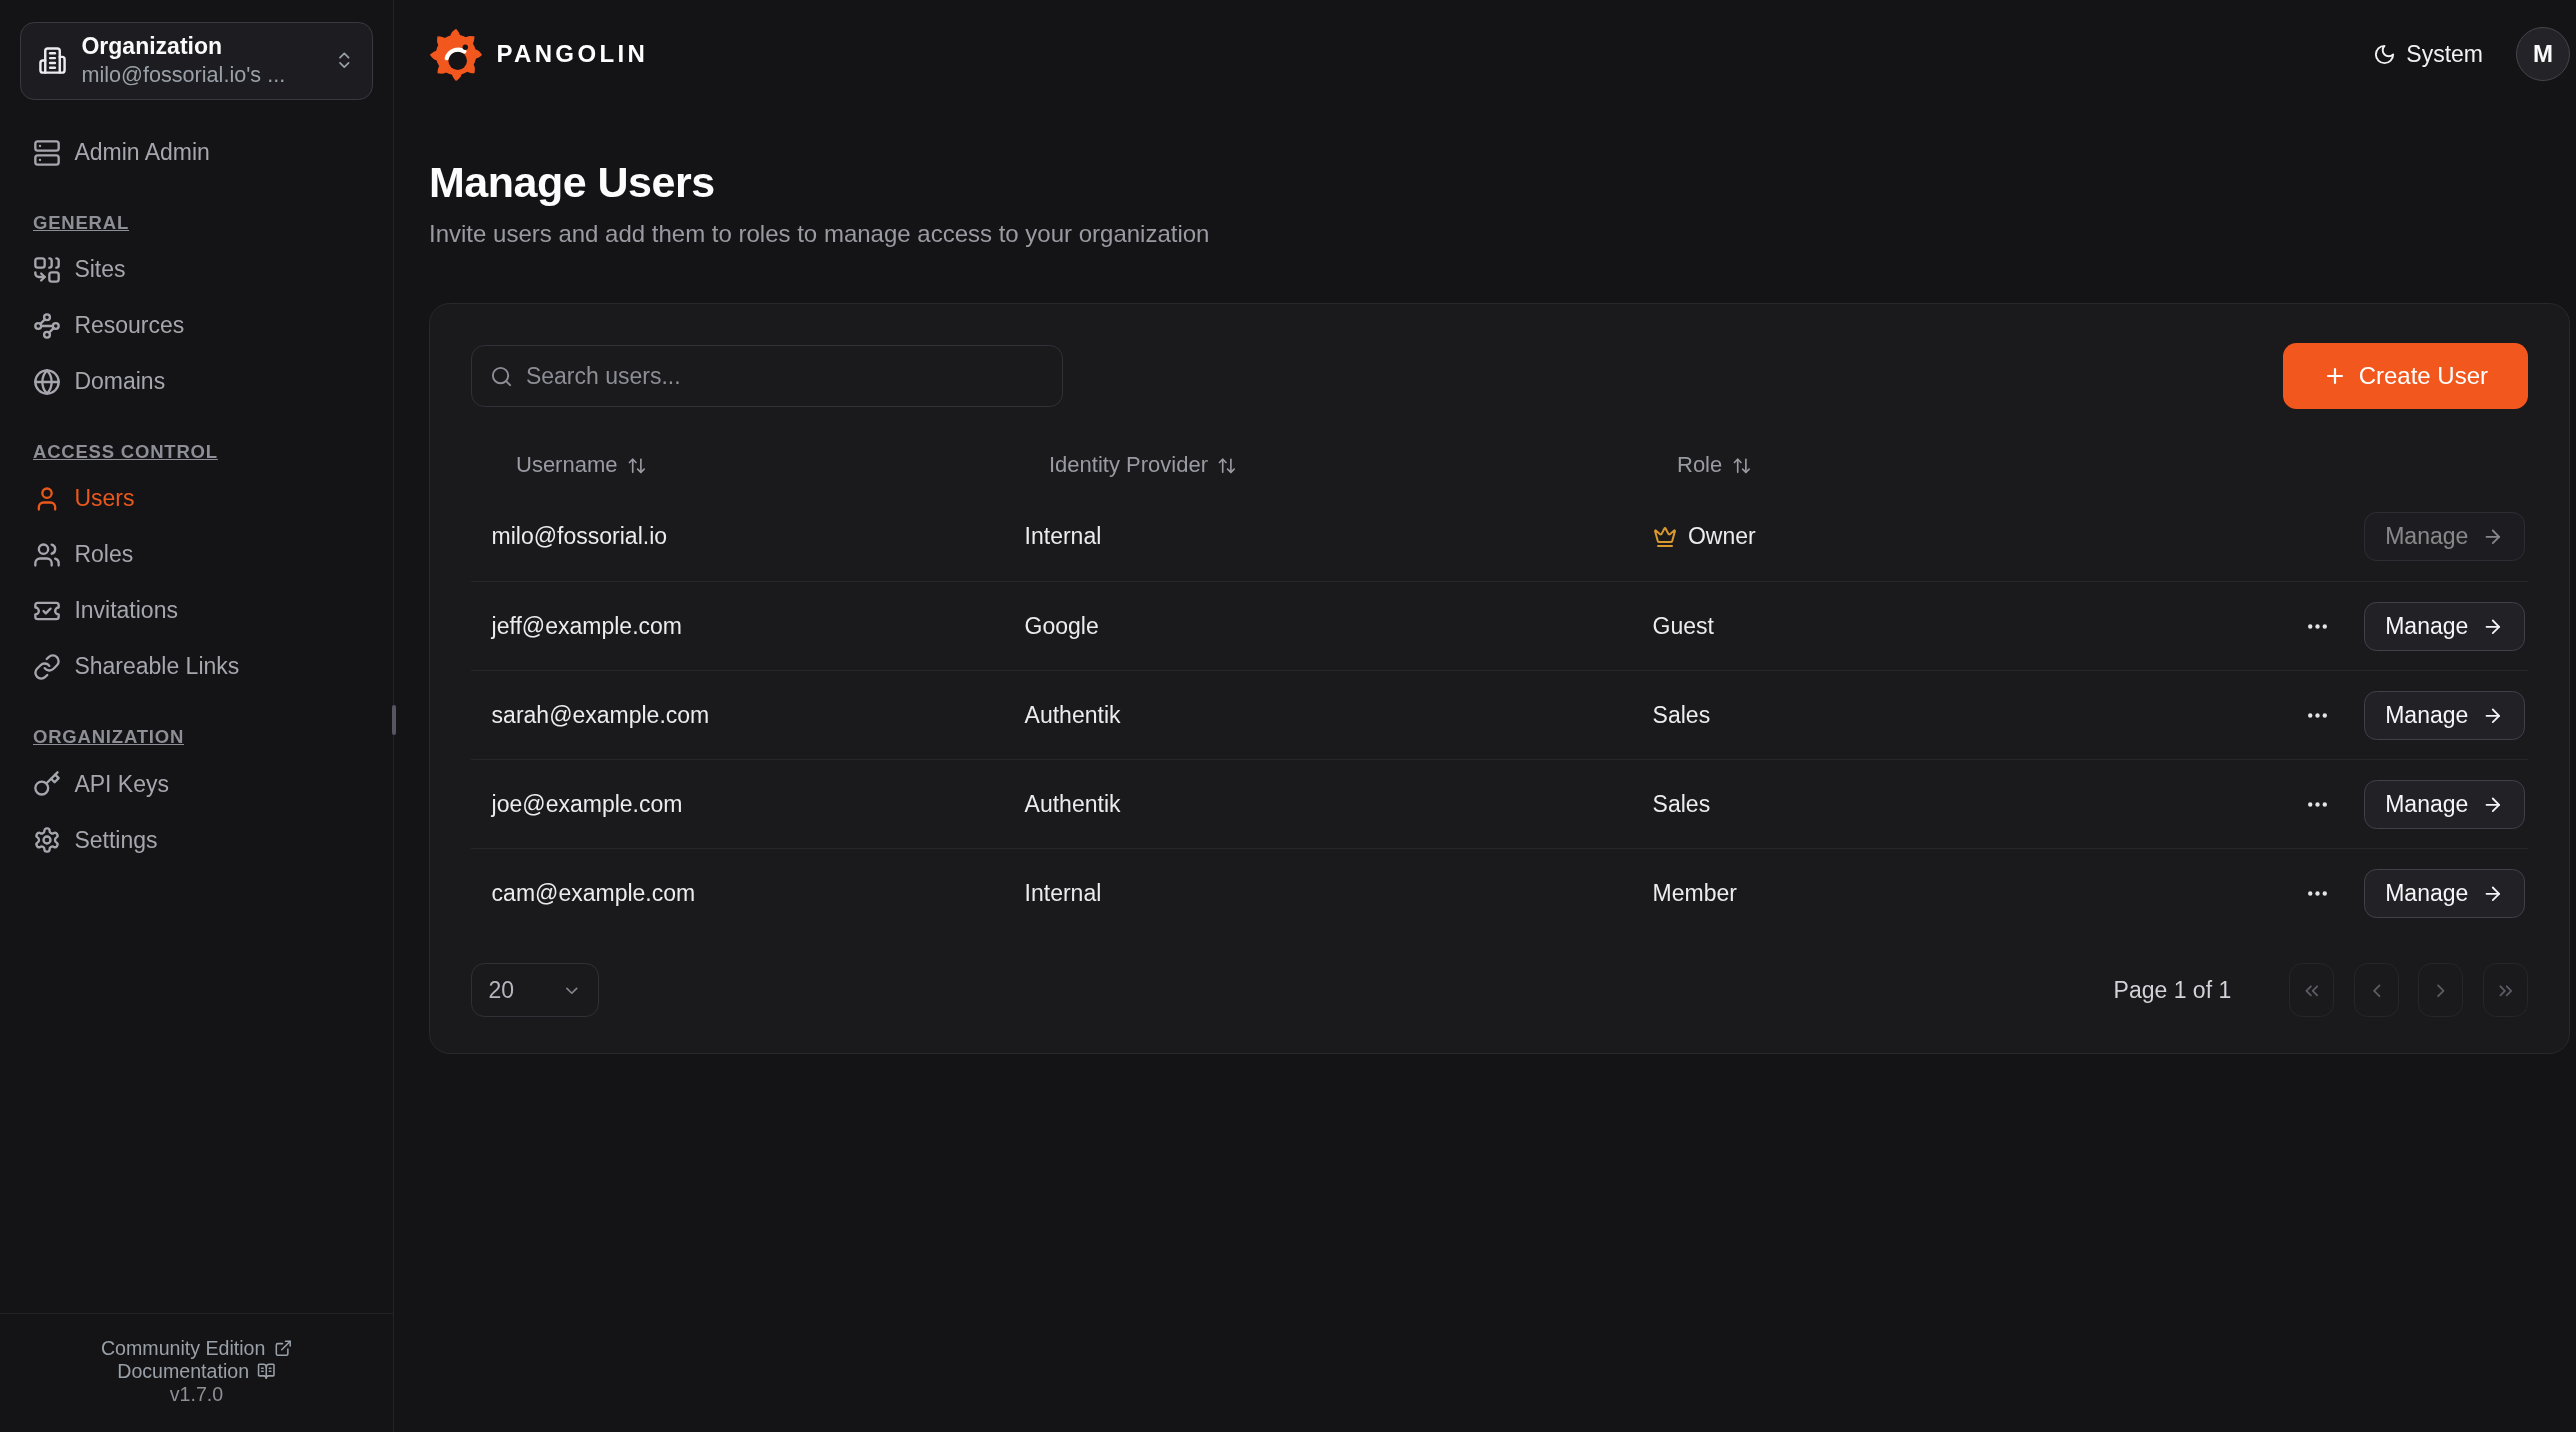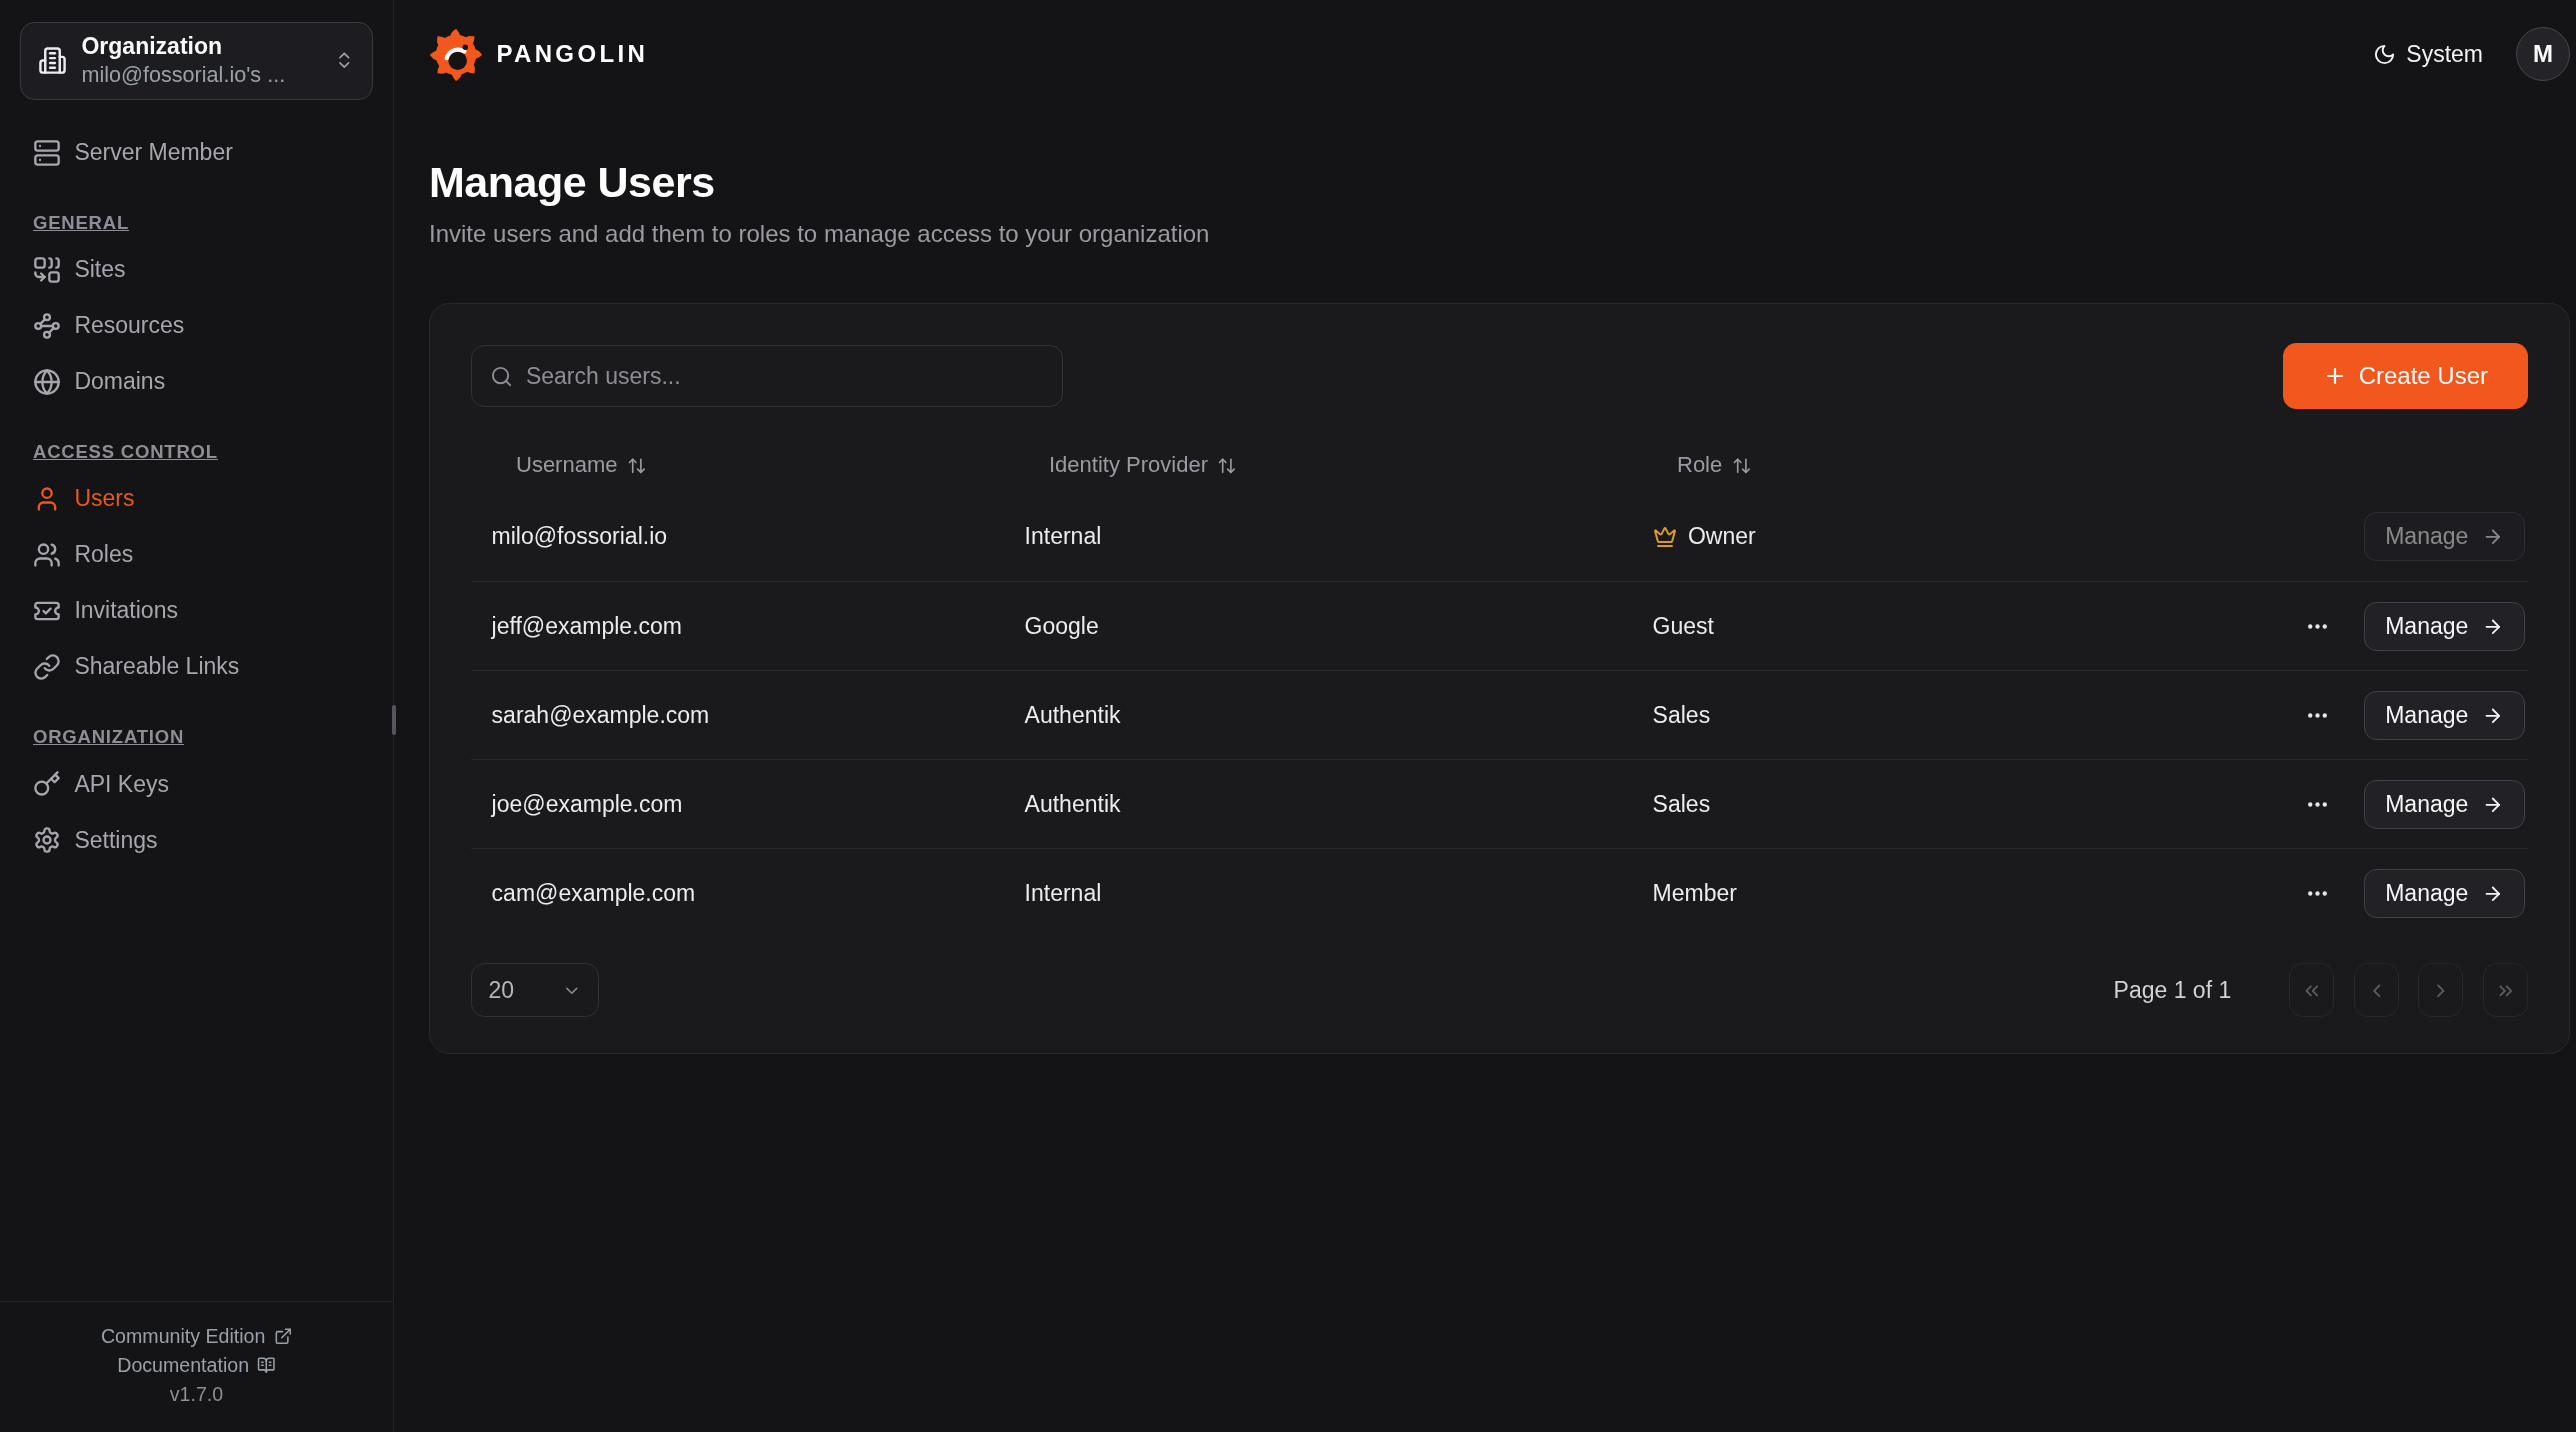--- a/index.html
+++ b/index.html
@@ -48,21 +48,21 @@
     text-decoration:underline;
   }
   .resize-handle {
     position:absolute; right:-2.6px; top:705px; width:4.1px; height:30px;
     border-radius:2.1px; background:#565660; cursor:col-resize;
   }
   .side-footer {
     margin-top:auto; border-top:1.5px solid #222227;
     margin-left:-19.6px; margin-right:-19.6px;
     padding:23px 0 26px;
-    display:flex; flex-direction:column; align-items:center; gap:6px;
+    display:flex; flex-direction:column; align-items:center; gap:0;
     font-size:19.6px; color:#9aa0a8;
   }
   .side-footer .frow { display:flex; align-items:center; gap:8.2px; cursor:pointer; }
   .side-footer .ic { width:18.5px; height:18.5px; }
   .version { color:#8e8e96; }
 
   
   .main { flex:1; display:flex; flex-direction:column; padding:0 40px 0 35px; min-width:0; }
   .topbar { height:108px; display:flex; align-items:center; justify-content:space-between; }
   .brand { display:flex; align-items:center; gap:13.4px; cursor:pointer; }
@@ -177,21 +177,21 @@
   </div>
 
   <nav class="nav">
     <div class="nav-item">
       <svg class="ic" viewBox="0 0 24 24">
         <rect width="20" height="8" x="2" y="2" rx="2"></rect>
           <rect width="20" height="8" x="2" y="14" rx="2"></rect>
           <line x1="6" x2="6.01" y1="6" y2="6"></line>
           <line x1="6" x2="6.01" y1="18" y2="18"></line>
       </svg>
-      <span>Server Member</span>
+      <span>Admin Admin</span>
     </div>
 
     <div class="section-label">GENERAL</div>
     <div class="nav-item">
       <svg class="ic" viewBox="0 0 24 24">
         <rect width="8" height="8" x="2" y="2" rx="2"></rect>
           <path d="M14 2c1.1 0 2 .9 2 2v4c0 1.1-.9 2-2 2"></path>
           <path d="M20 2c1.1 0 2 .9 2 2v4c0 1.1-.9 2-2 2"></path>
           <path d="M10 18H5c-1.7 0-3-1.3-3-3v-1"></path>
           <polyline points="7 21 10 18 7 15"></polyline>

